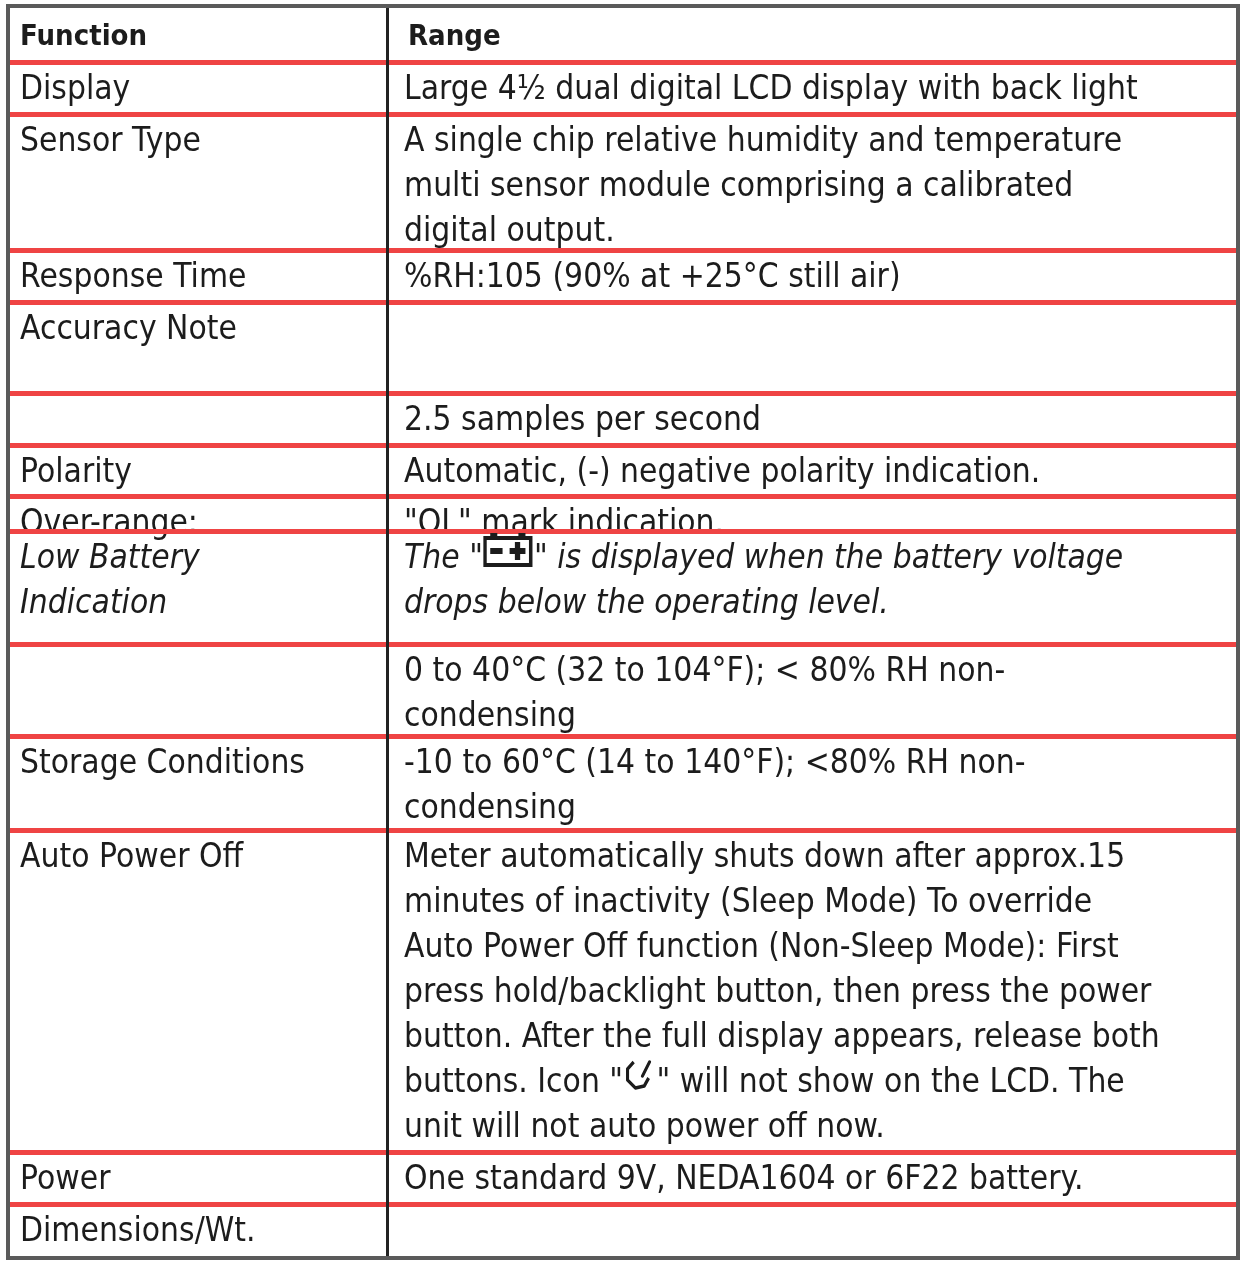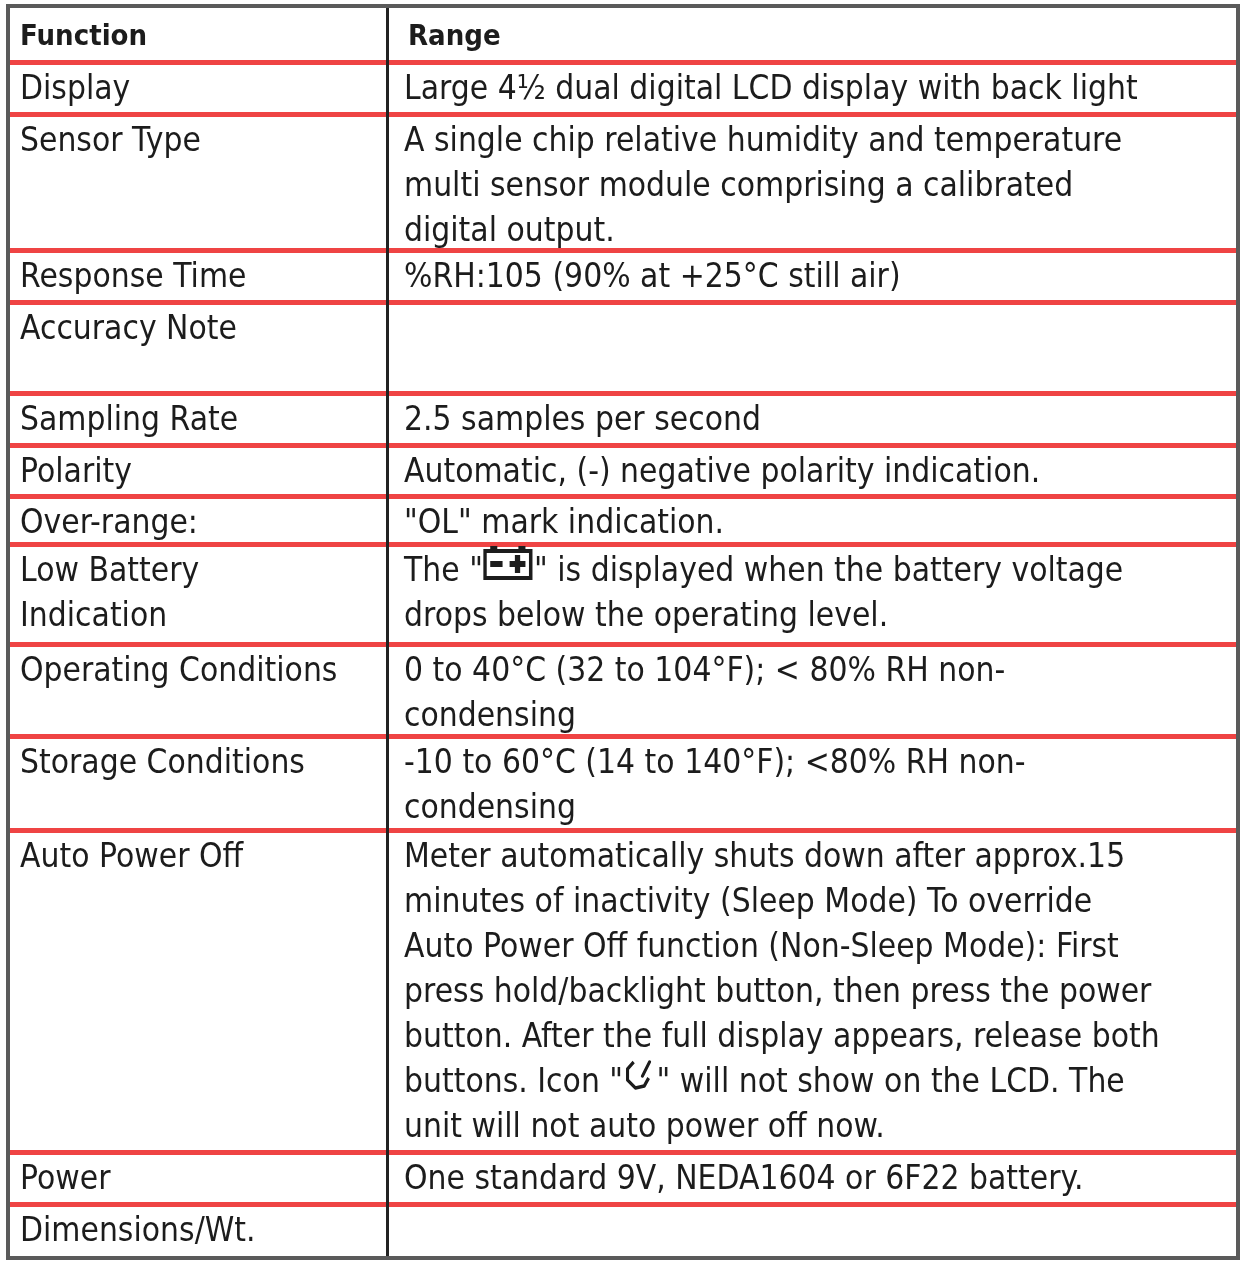--- a/index.html
+++ b/index.html
@@ -66,23 +66,20 @@
       </div>
   </div>
 
   <div class="row" style="top:292px; height:92px;">
     <div class="cell left">
         <span class="line">Accuracy Note</span>
       </div>
   </div>
 
   <div class="row" style="top:383px; height:53px;">
-    <div class="cell left">
-        <span class="line">Sampling Rate</span>
-      </div>
     <div class="cell right">
         <span class="line">2.5 samples per second</span>
       </div>
   </div>
 
   <div class="row" style="top:435px; height:53px;">
     <div class="cell left">
         <span class="line">Polarity</span>
       </div>
     <div class="cell right">
@@ -92,42 +89,39 @@
 
   <div class="row" style="top:486px; height:53px;">
     <div class="cell left">
         <span class="line">Over-range:</span>
       </div>
     <div class="cell right">
         <span class="line">"OL" mark indication.</span>
       </div>
   </div>
 
-  <div class="row" style="top:534px; height:97px;">
+  <div class="row" style="top:521px; height:97px;font-style:italic;">
     <div class="cell left">
       <span class="line">Low Battery</span>
       <span class="line">Indication</span>
     </div>
     <div class="cell right">
       <span class="line"><span>The "</span><span class="ico"><svg width="58" height="34" viewBox="0 0 58 34">
               <rect x="8" y="0" width="8" height="5" fill="#1c1c1c"></rect>
               <rect x="40" y="0" width="8" height="5" fill="#1c1c1c"></rect>
               <rect x="2" y="5" width="52" height="27" fill="none" stroke="#1c1c1c" stroke-width="4"></rect>
               <rect x="8" y="15" width="14" height="6" fill="#1c1c1c"></rect>
               <rect x="30" y="15" width="18" height="6" fill="#1c1c1c"></rect>
               <rect x="36" y="9" width="6" height="18" fill="#1c1c1c"></rect>
             </svg></span><span>" is displayed when the battery voltage</span></span>
       <span class="line">drops below the operating level.</span>
     </div>
   </div>
 
   <div class="row" style="top:634px; height:93px;">
-    <div class="cell left">
-        <span class="line">Operating Conditions</span>
-      </div>
     <div class="cell right">
       <span class="line">0 to 40°C (32 to 104°F); &lt; 80% RH non-</span>
       <span class="line">condensing</span>
     </div>
   </div>
 
   <div class="row" style="top:726px; height:95px;">
     <div class="cell left">
         <span class="line">Storage Conditions</span>
       </div>

